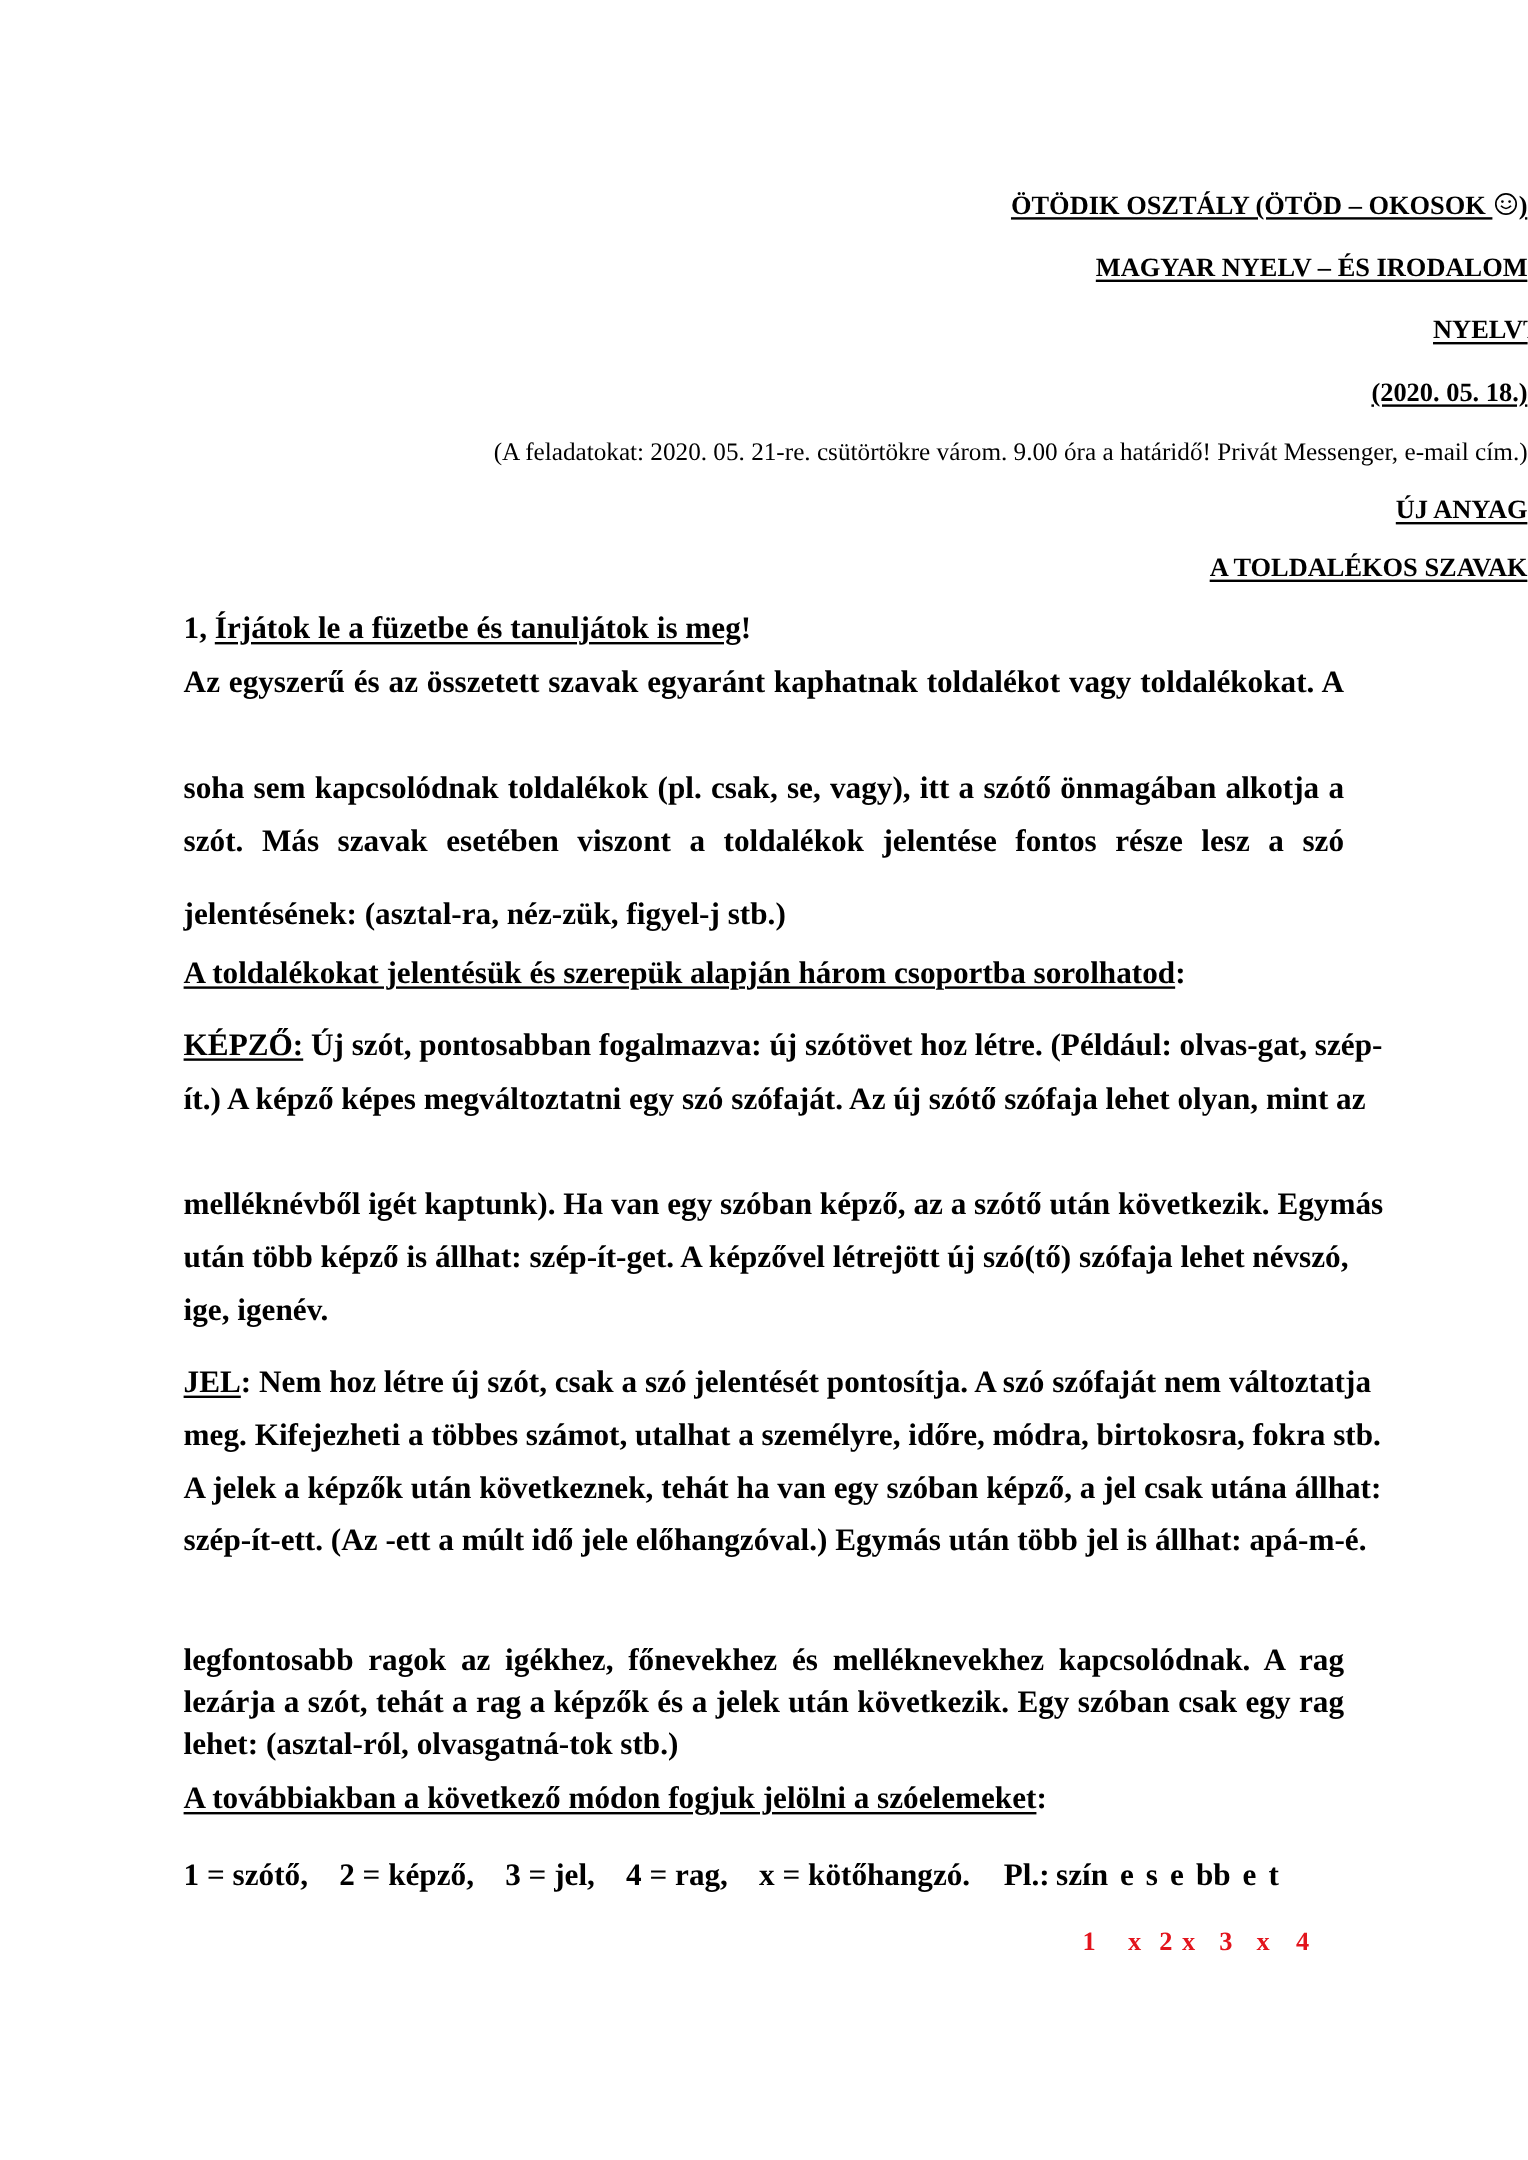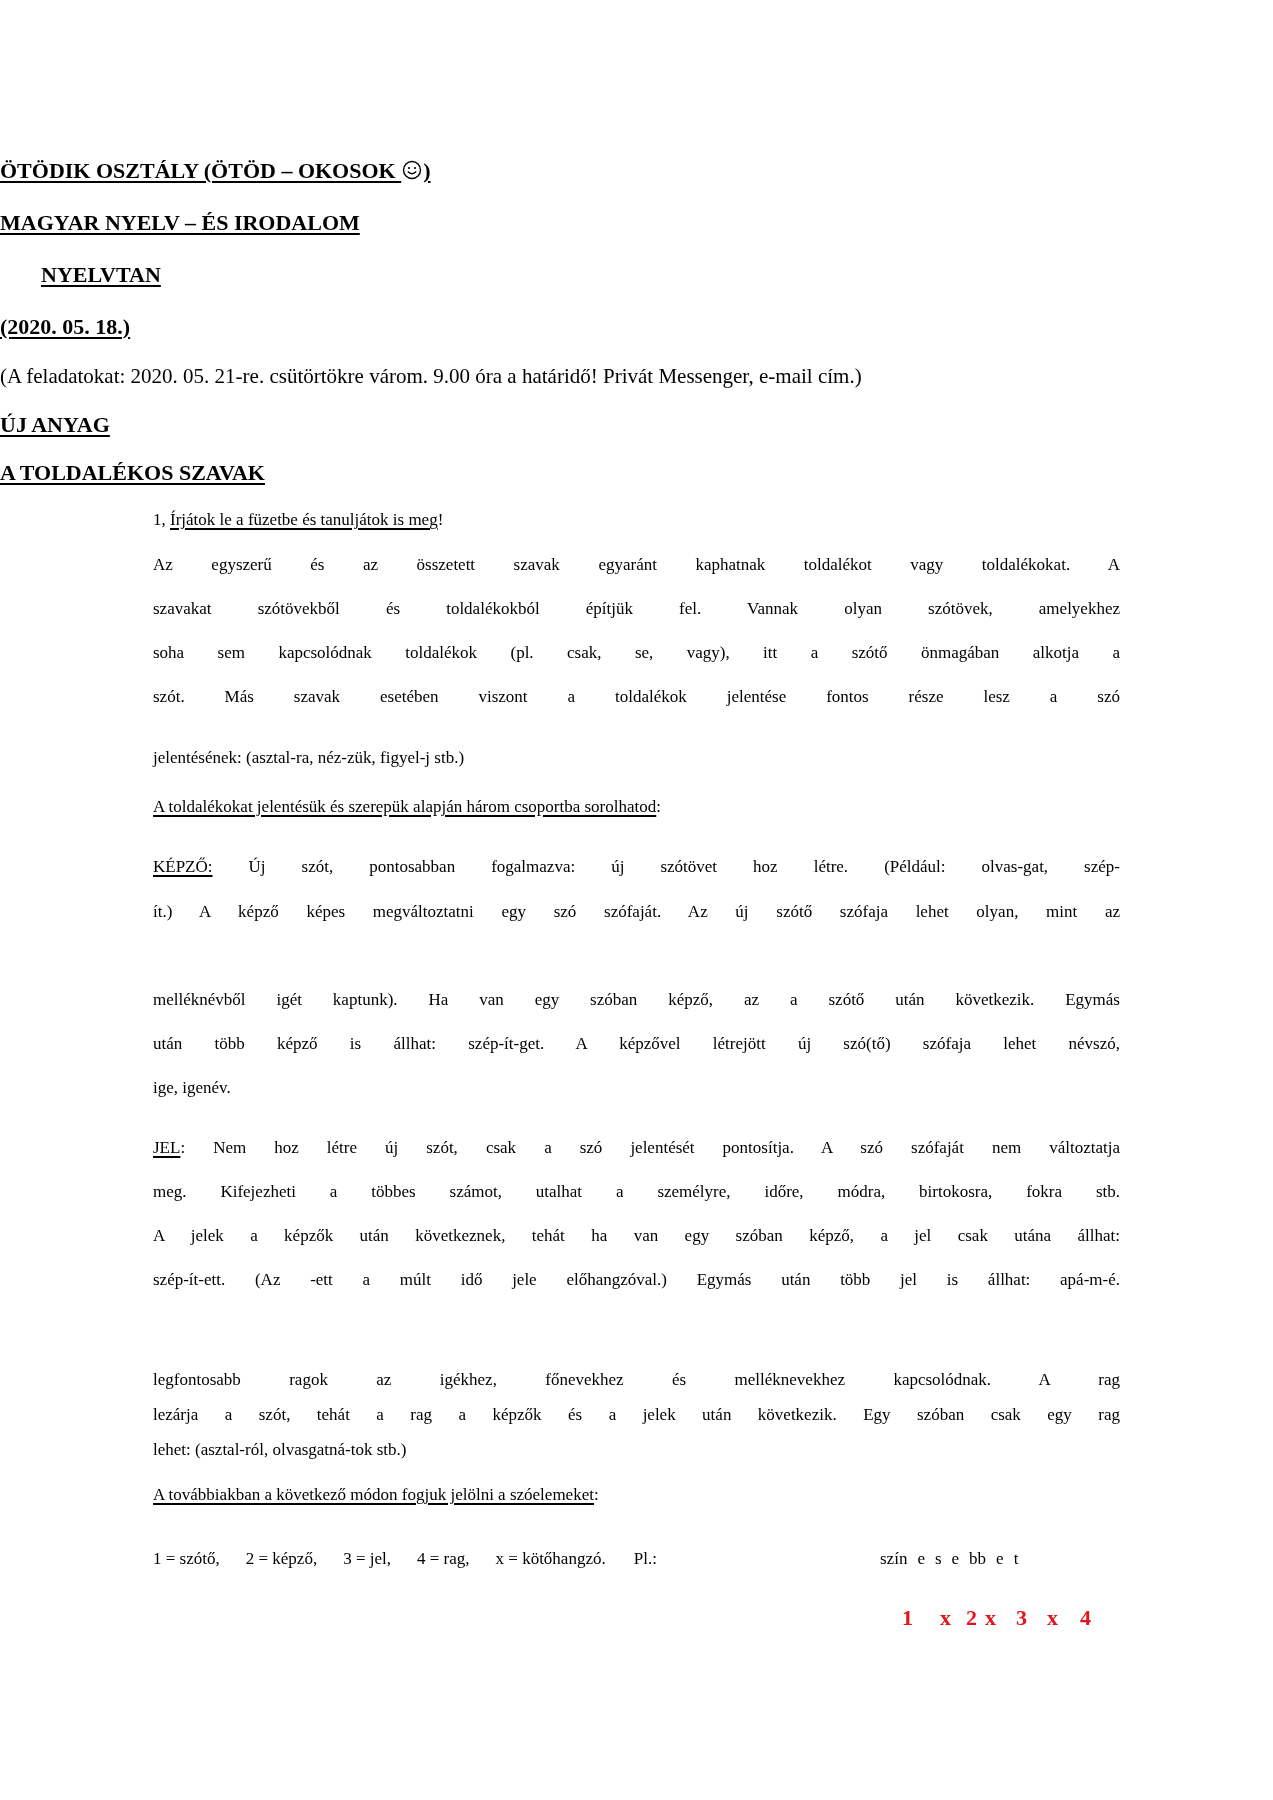--- a/index.html
+++ b/index.html
@@ -1,23 +1,23 @@
 <!DOCTYPE html>
 <html><head>
 <meta charset="utf-8">
 <style>
   html, body { margin: 0; padding: 0; background: #ffffff; }
   body { width: 1273px; height: 1800px; position: relative; overflow: hidden;
          font-family: "Liberation Serif", "DejaVu Serif", serif; color: #000; }
   .page { position: absolute; left: 0; top: 0; width: 1273px; height: 1800px; background: #fff; }
   .line { position: absolute; white-space: nowrap; line-height: 1; }
-  .center { left: 0; width: 1273px; text-align: left; }
+  .center { left: 0; width: 1273px; text-align: right; }
   .h { font-weight: bold; font-size: 22px; text-decoration: underline; text-decoration-thickness: 2px; text-underline-offset: 3px; }
   .note { font-weight: normal; font-size: 21px; }
-  .body { left: 153px; width: 967px; font-weight: normal; font-size: 17px; }
+  .body { left: 153px; width: 967px; font-weight: bold; font-size: 26px; }
   .just { text-align: justify; text-align-last: justify; }
   .u { text-decoration: underline; text-decoration-thickness: 2px; text-underline-offset: 3px; }
   .red { color: #e3141c; font-weight: bold; font-size: 22px; }
   .smiley { display: inline-block; width: 20px; height: 20px; vertical-align: -2px; margin: 0 1px; }
   .legend-item { display: inline-block; margin-right: 26px; }
   .ex-letters span { display: inline-block; margin-right: 10px; }
 </style>
 </head>
 <body>
 
@@ -36,21 +36,20 @@
   <div class="line center h" style="top:316px;">(2020. 05. 18.)</div>
   <div class="line center note" style="top:366px;">(A feladatokat: 2020. 05. 21-re. csütörtökre várom. 9.00 óra a határidő! Privát Messenger, e-mail cím.)</div>
   <div class="line center h" style="top:414px;">ÚJ ANYAG</div>
   <div class="line center h" style="top:462px;">A TOLDALÉKOS SZAVAK</div>
 
   <div class="line body" style="top:511px;">
     <span>1, </span><span class="u">Írjátok le a füzetbe és tanuljátok is meg</span><span>!</span>
   </div>
 
   <div class="line body just" style="top:556px;">Az egyszerű és az összetett szavak egyaránt kaphatnak toldalékot vagy toldalékokat. A</div>
-  <div class="line body just" style="top:600px;">szavakat szótövekből és toldalékokból építjük fel. Vannak olyan szótövek, amelyekhez</div>
   <div class="line body just" style="top:644px;">soha sem kapcsolódnak toldalékok (pl. csak, se, vagy), itt a szótő önmagában alkotja a</div>
   <div class="line body just" style="top:688px;">szót. Más szavak esetében viszont a toldalékok jelentése fontos része lesz a szó</div>
   <div class="line body" style="top:732px;margin-top:17px;">jelentésének: (asztal-ra, néz-zük, figyel-j stb.)</div>
 
   <div class="line body" style="top:798px;">
     <span class="u">A toldalékokat jelentésük és szerepük alapján három csoportba sorolhatod</span><span>:</span>
   </div>
 
   <div class="line body just" style="top:858px;">
     <span class="u">KÉPZŐ:</span><span> Új szót, pontosabban fogalmazva: új szótövet hoz létre. (Például: olvas-gat, szép-</span>

